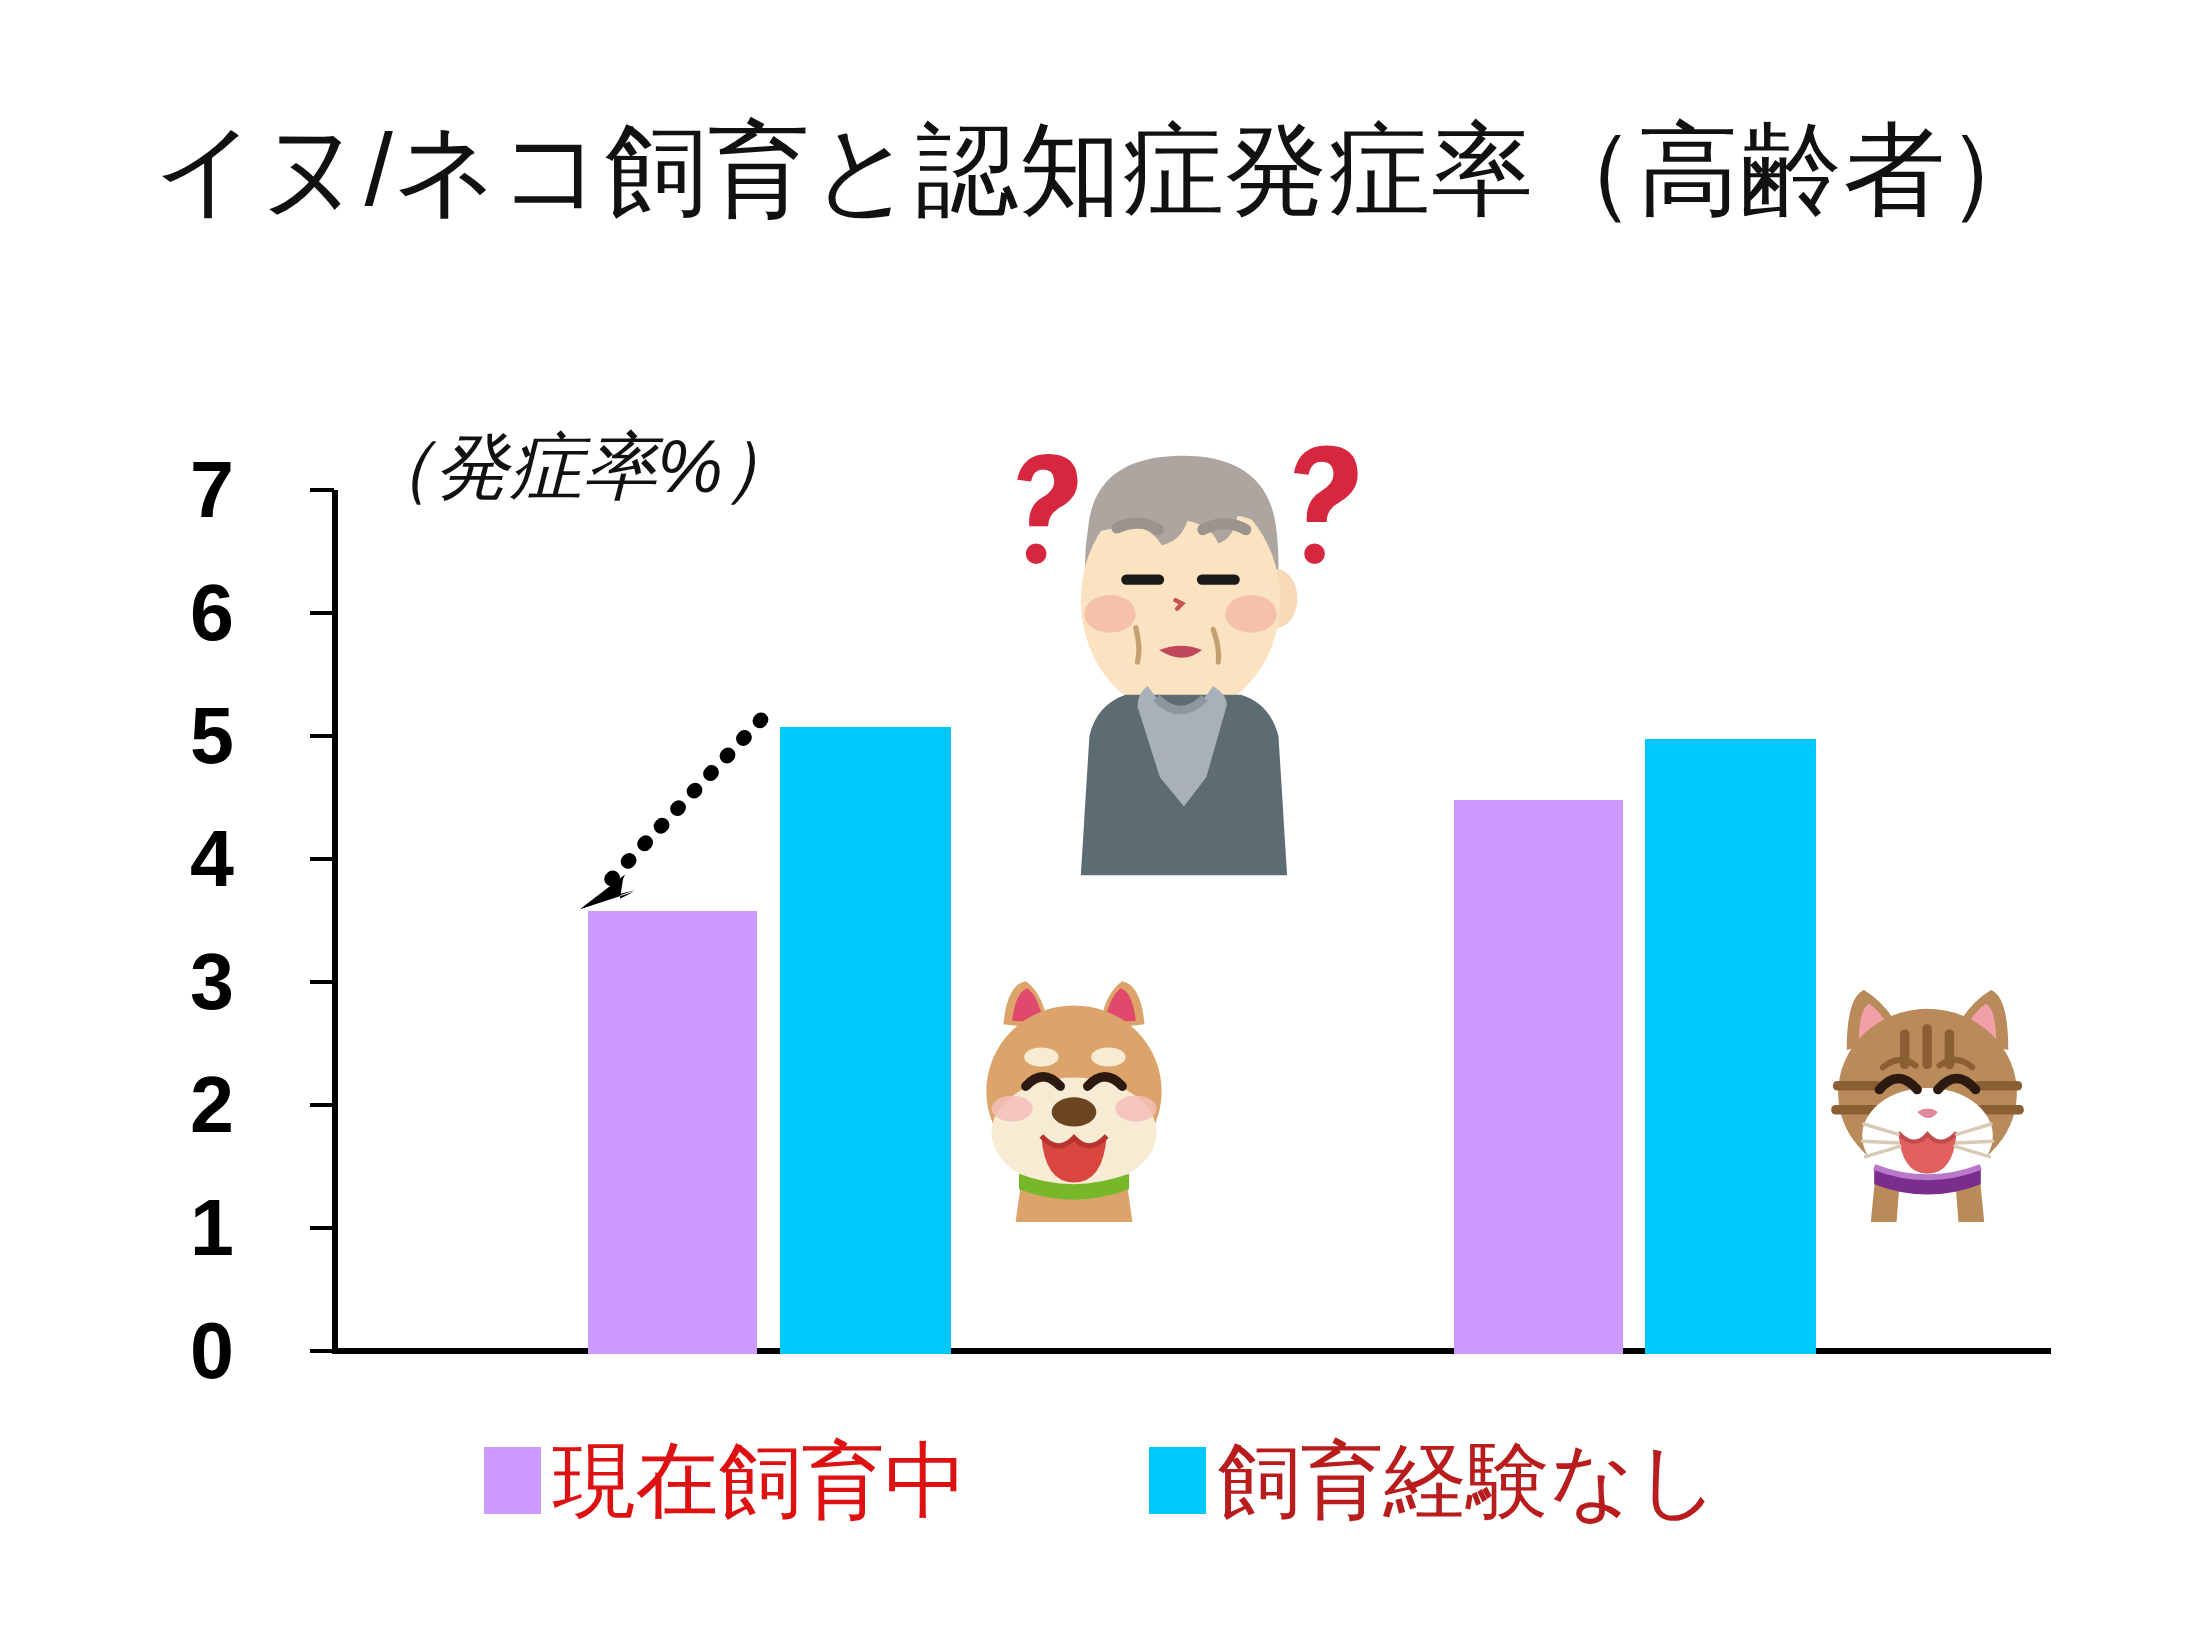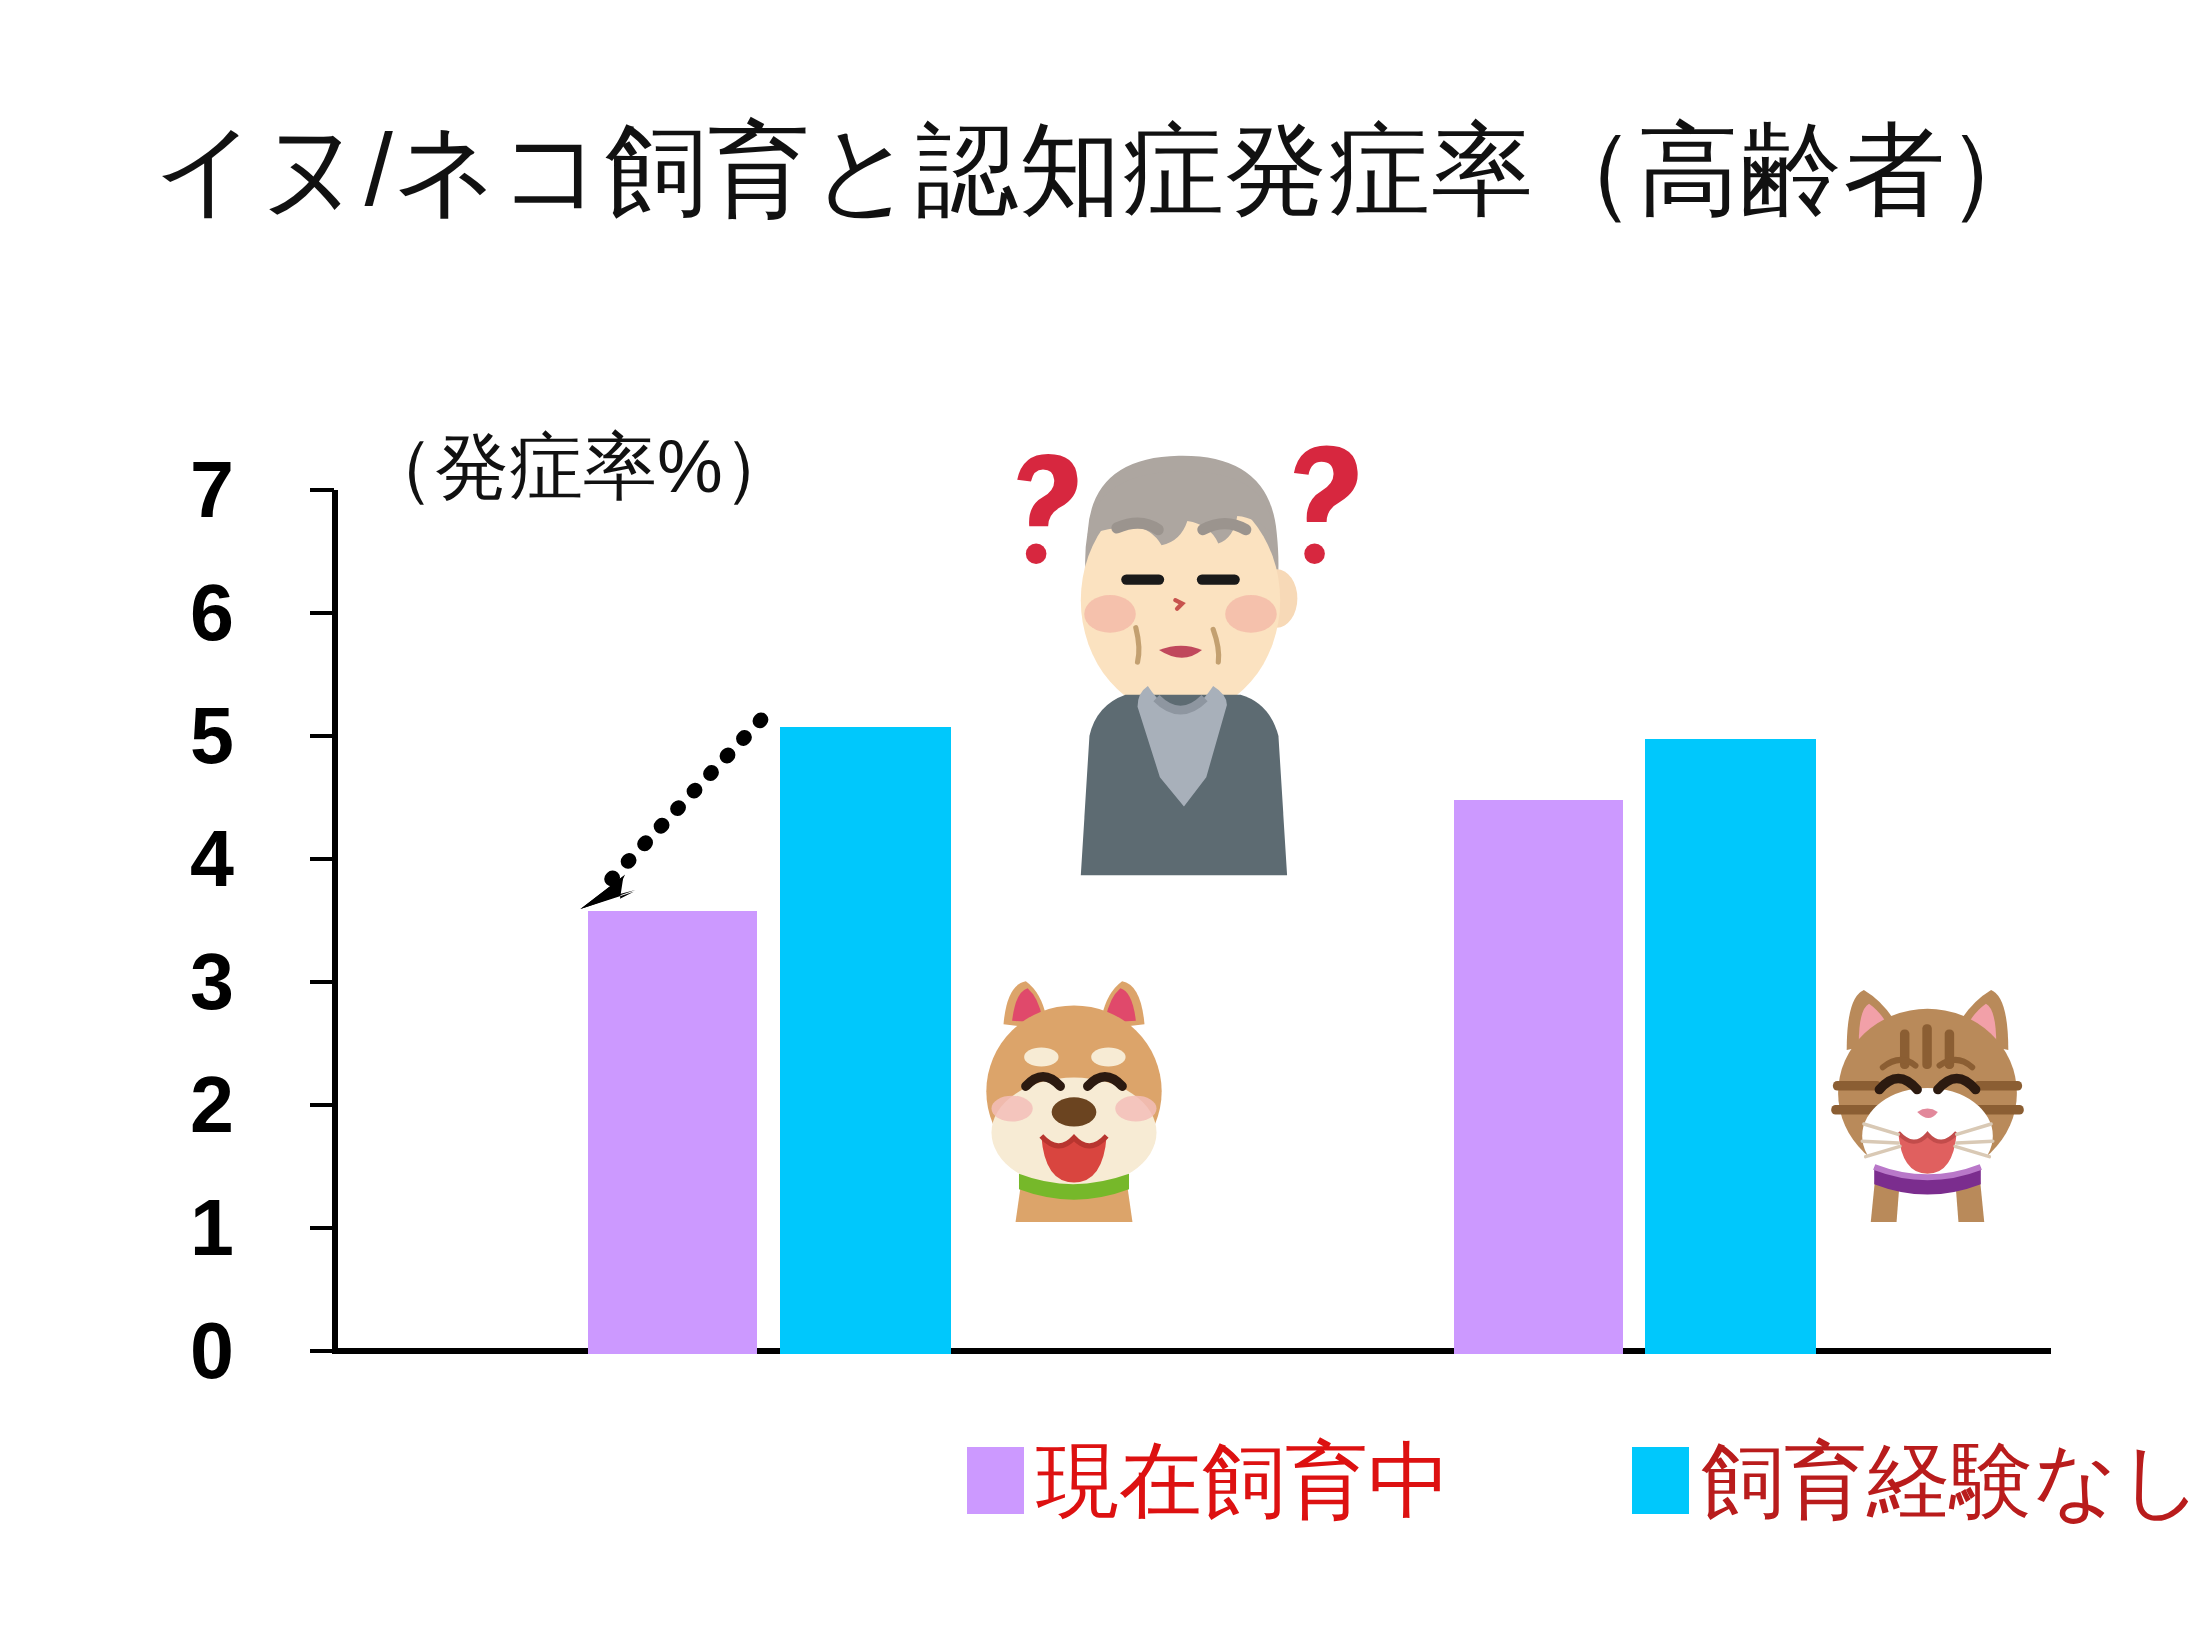--- a/index.html
+++ b/index.html
@@ -78,38 +78,39 @@
   }
 
   #y-axis-caption {
     position: absolute;
     left: 361px;
     top: 430px;
     font-size: 74px;
     line-height: 1;
     color: #111111;
     white-space: nowrap;
+    font-style: italic;
   }
 
   
   .bar {
     position: absolute;
     bottom: 298px; 
   }
   .bar.purple { background: #CC99FF; }
   .bar.cyan   { background: #00C8FC; }
 
   
   #legend {
     position: absolute;
     left: 0;
     top: 1439px;
     width: 2203px;
     display: flex;
-    justify-content: flex-end;
+    justify-content: center;
     align-items: flex-start;
     gap: 181px;
   }
   .legend-item {
     display: flex;
     align-items: center;
     gap: 12px;
   }
   .legend-swatch {
     width: 57px;

